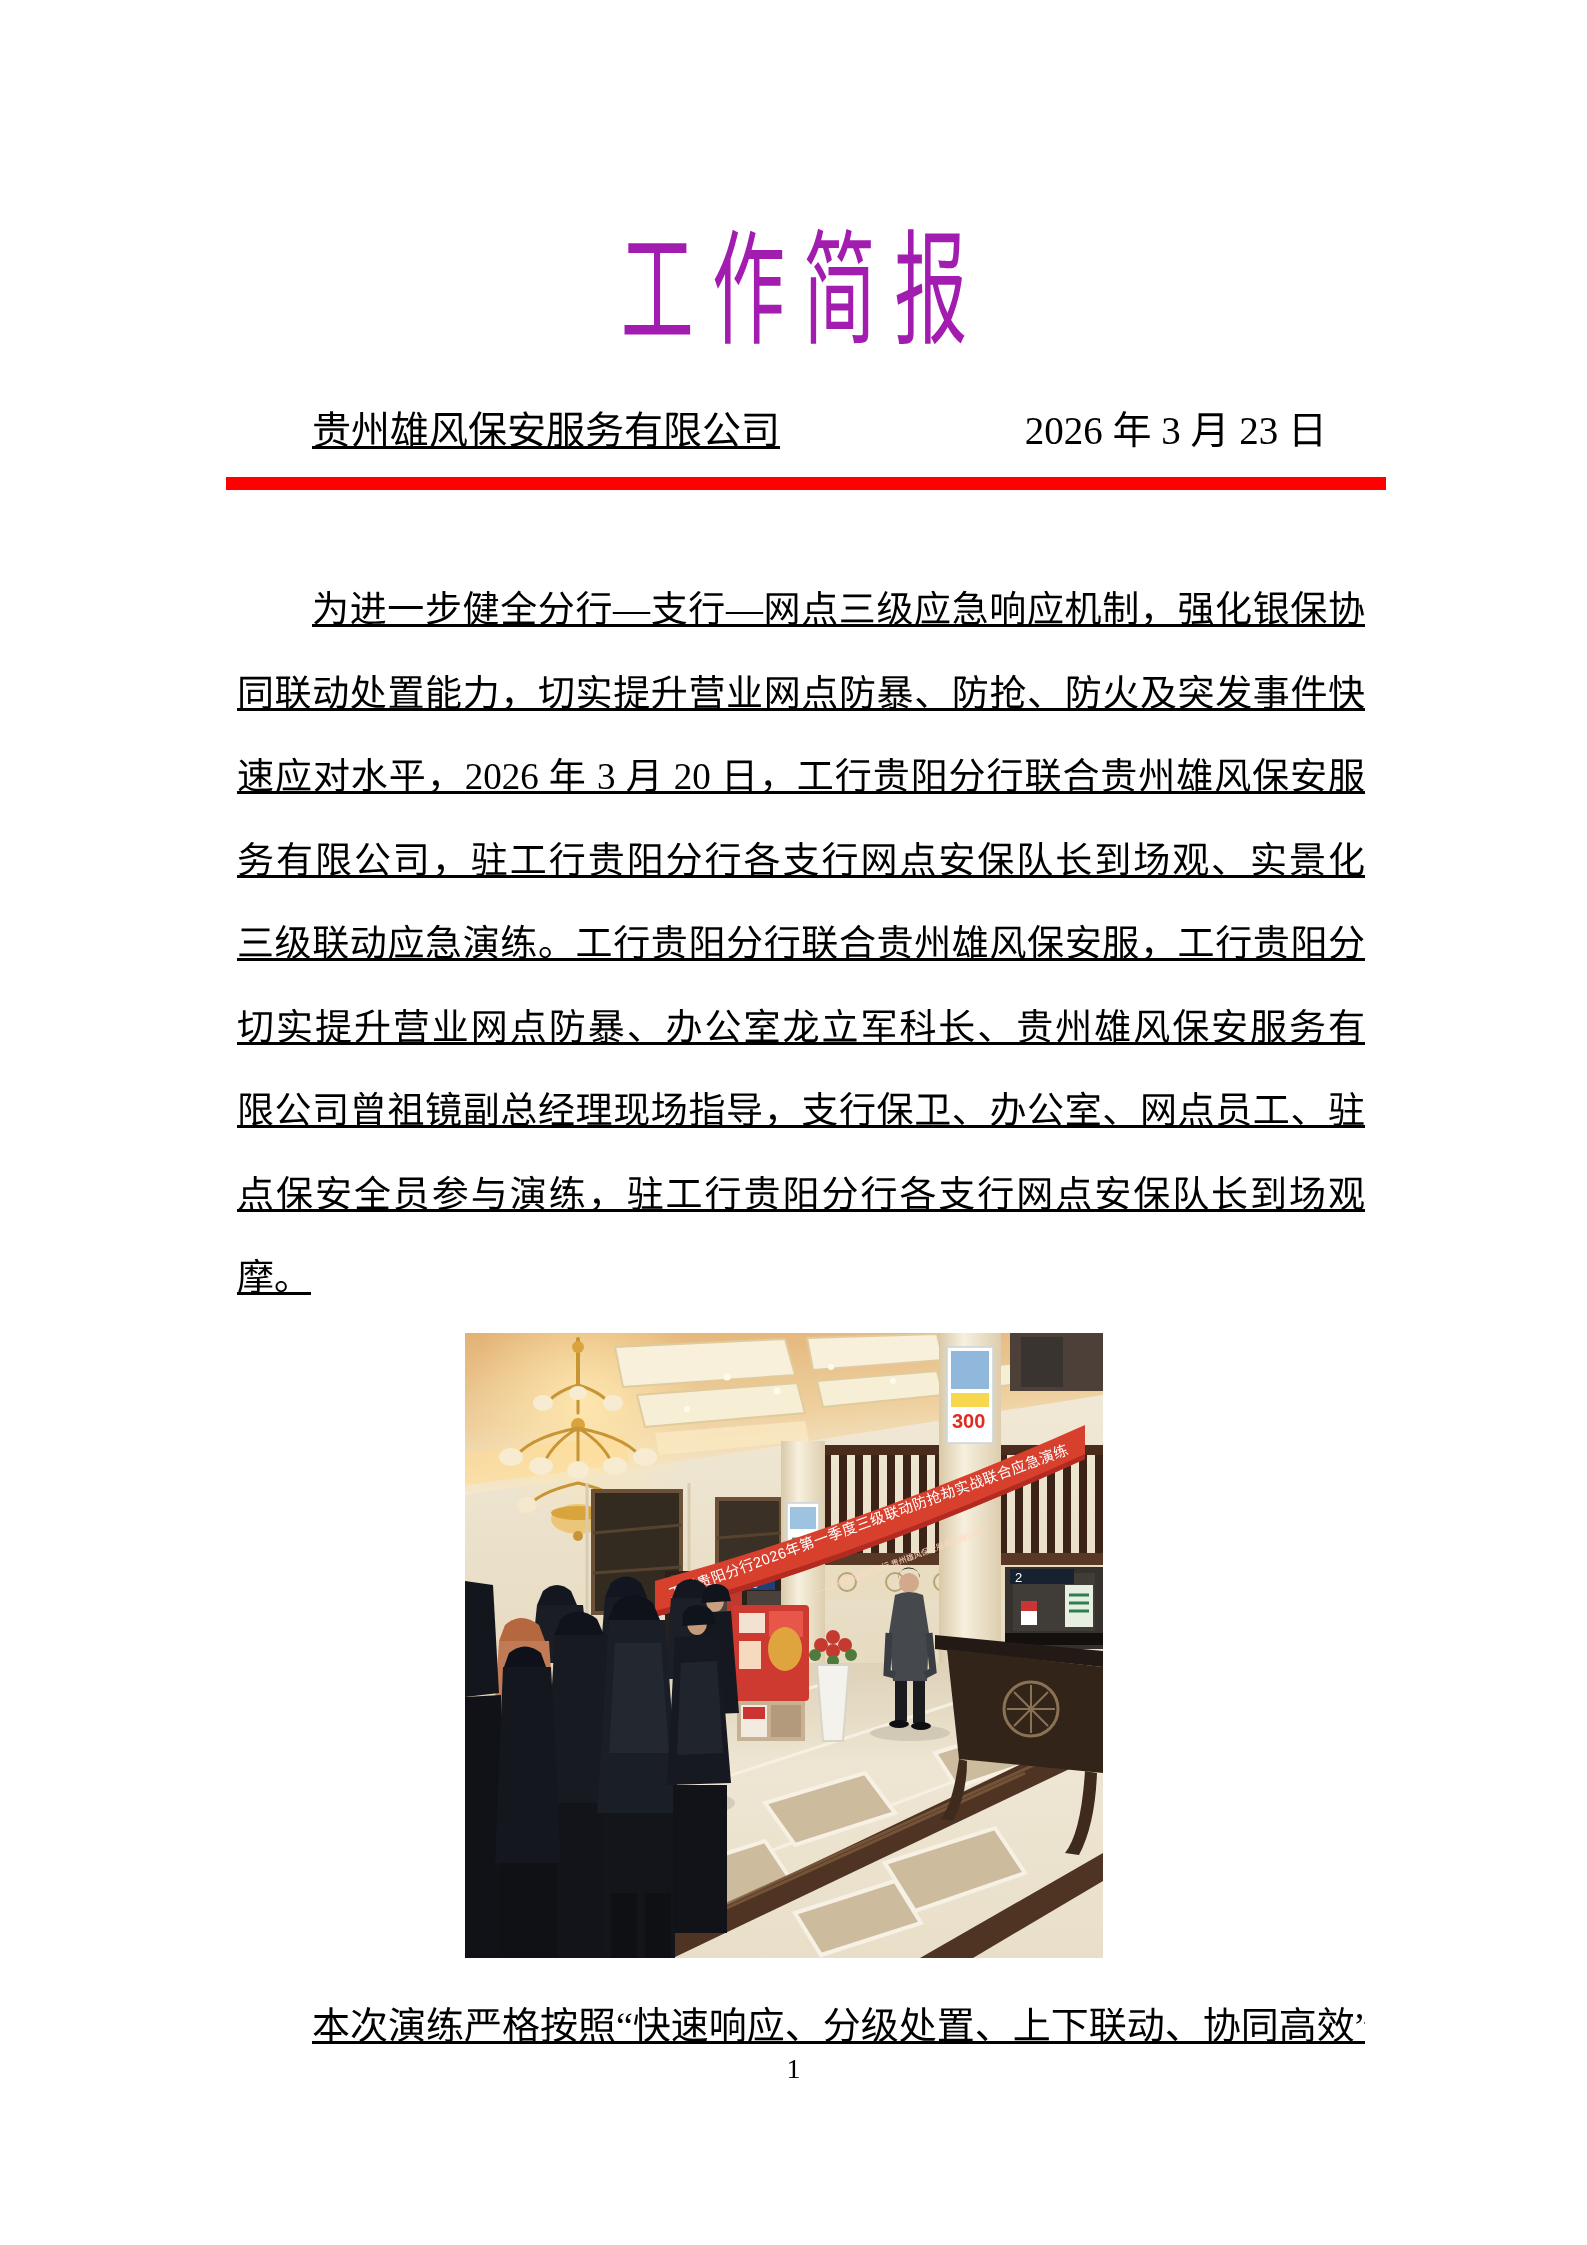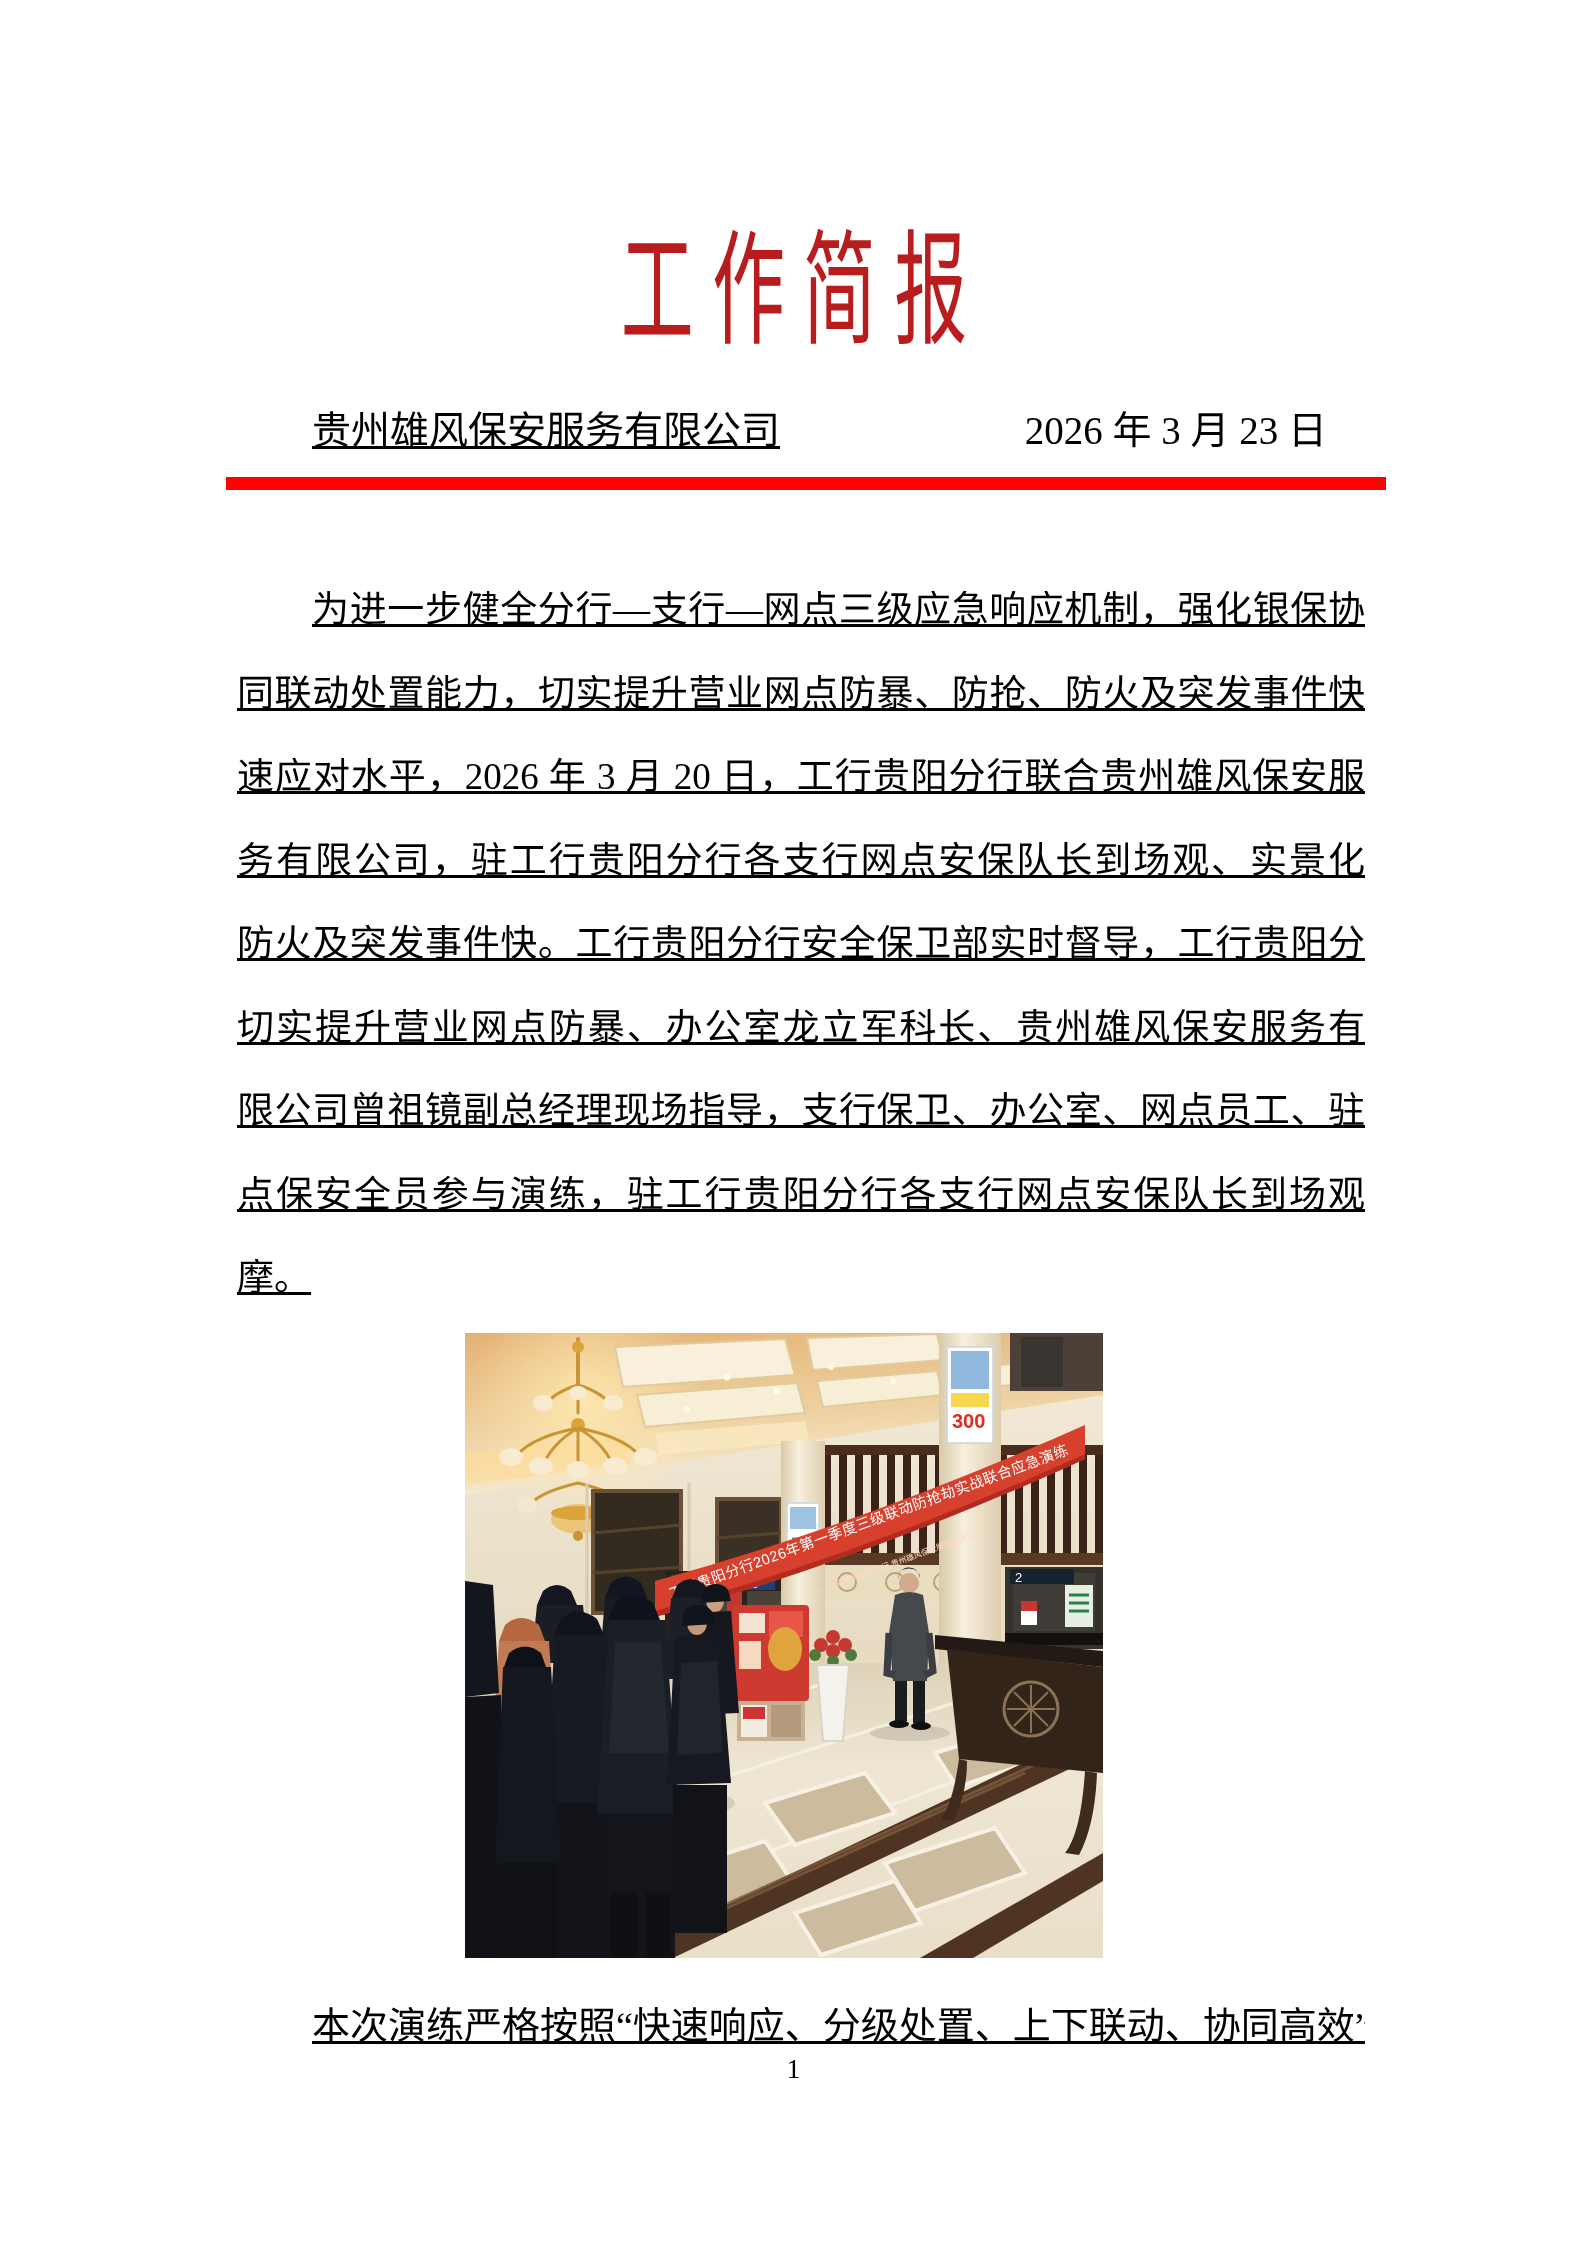--- a/index.html
+++ b/index.html
@@ -14,21 +14,21 @@
   }
   
   .doc-title{
     position:absolute;
     top:212px; left:0; width:100%;
     height:160px; line-height:160px;
     margin:0; padding:0;
     text-align:center;
     font-weight:normal;
     font-size:96px;
-    color:#b91c1c;
+    color:#a21caf;
   }
   .doc-title .title-inner{
     display:inline-block;
     transform:scale(0.76,1.3);
     transform-origin:center center;
     white-space:pre;
   }
   
   .header-row{
     position:absolute;
@@ -97,21 +97,21 @@
     <span class="date">2026 年 3 月 23 日</span>
   </div>
 
   <div class="red-rule"></div>
 
   <div class="body-text body-p1">
     <div class="bline indent">为进一步健全分行—支行—网点三级应急响应机制，强化银保协</div>
     <div class="bline">同联动处置能力，切实提升营业网点防暴、防抢、防火及突发事件快</div>
     <div class="bline">速应对水平，2026 年 3 月 20 日，工行贵阳分行联合贵州雄风保安服</div>
     <div class="bline">务有限公司，驻工行贵阳分行各支行网点安保队长到场观、实景化</div>
-    <div class="bline">防火及突发事件快。工行贵阳分行安全保卫部实时督导，工行贵阳分</div>
+    <div class="bline">三级联动应急演练。工行贵阳分行联合贵州雄风保安服，工行贵阳分</div>
     <div class="bline">切实提升营业网点防暴、办公室龙立军科长、贵州雄风保安服务有</div>
     <div class="bline">限公司曾祖镜副总经理现场指导，支行保卫、办公室、网点员工、驻</div>
     <div class="bline">点保安全员参与演练，驻工行贵阳分行各支行网点安保队长到场观</div>
     <div class="bline lastline">摩。</div>
   </div>
 
   <figure class="photo">
     <svg viewBox="0 0 638 625" xmlns="http://www.w3.org/2000/svg">
       <defs>
         <linearGradient id="ceilGrad" x1="0" y1="0" x2="0.25" y2="1">

